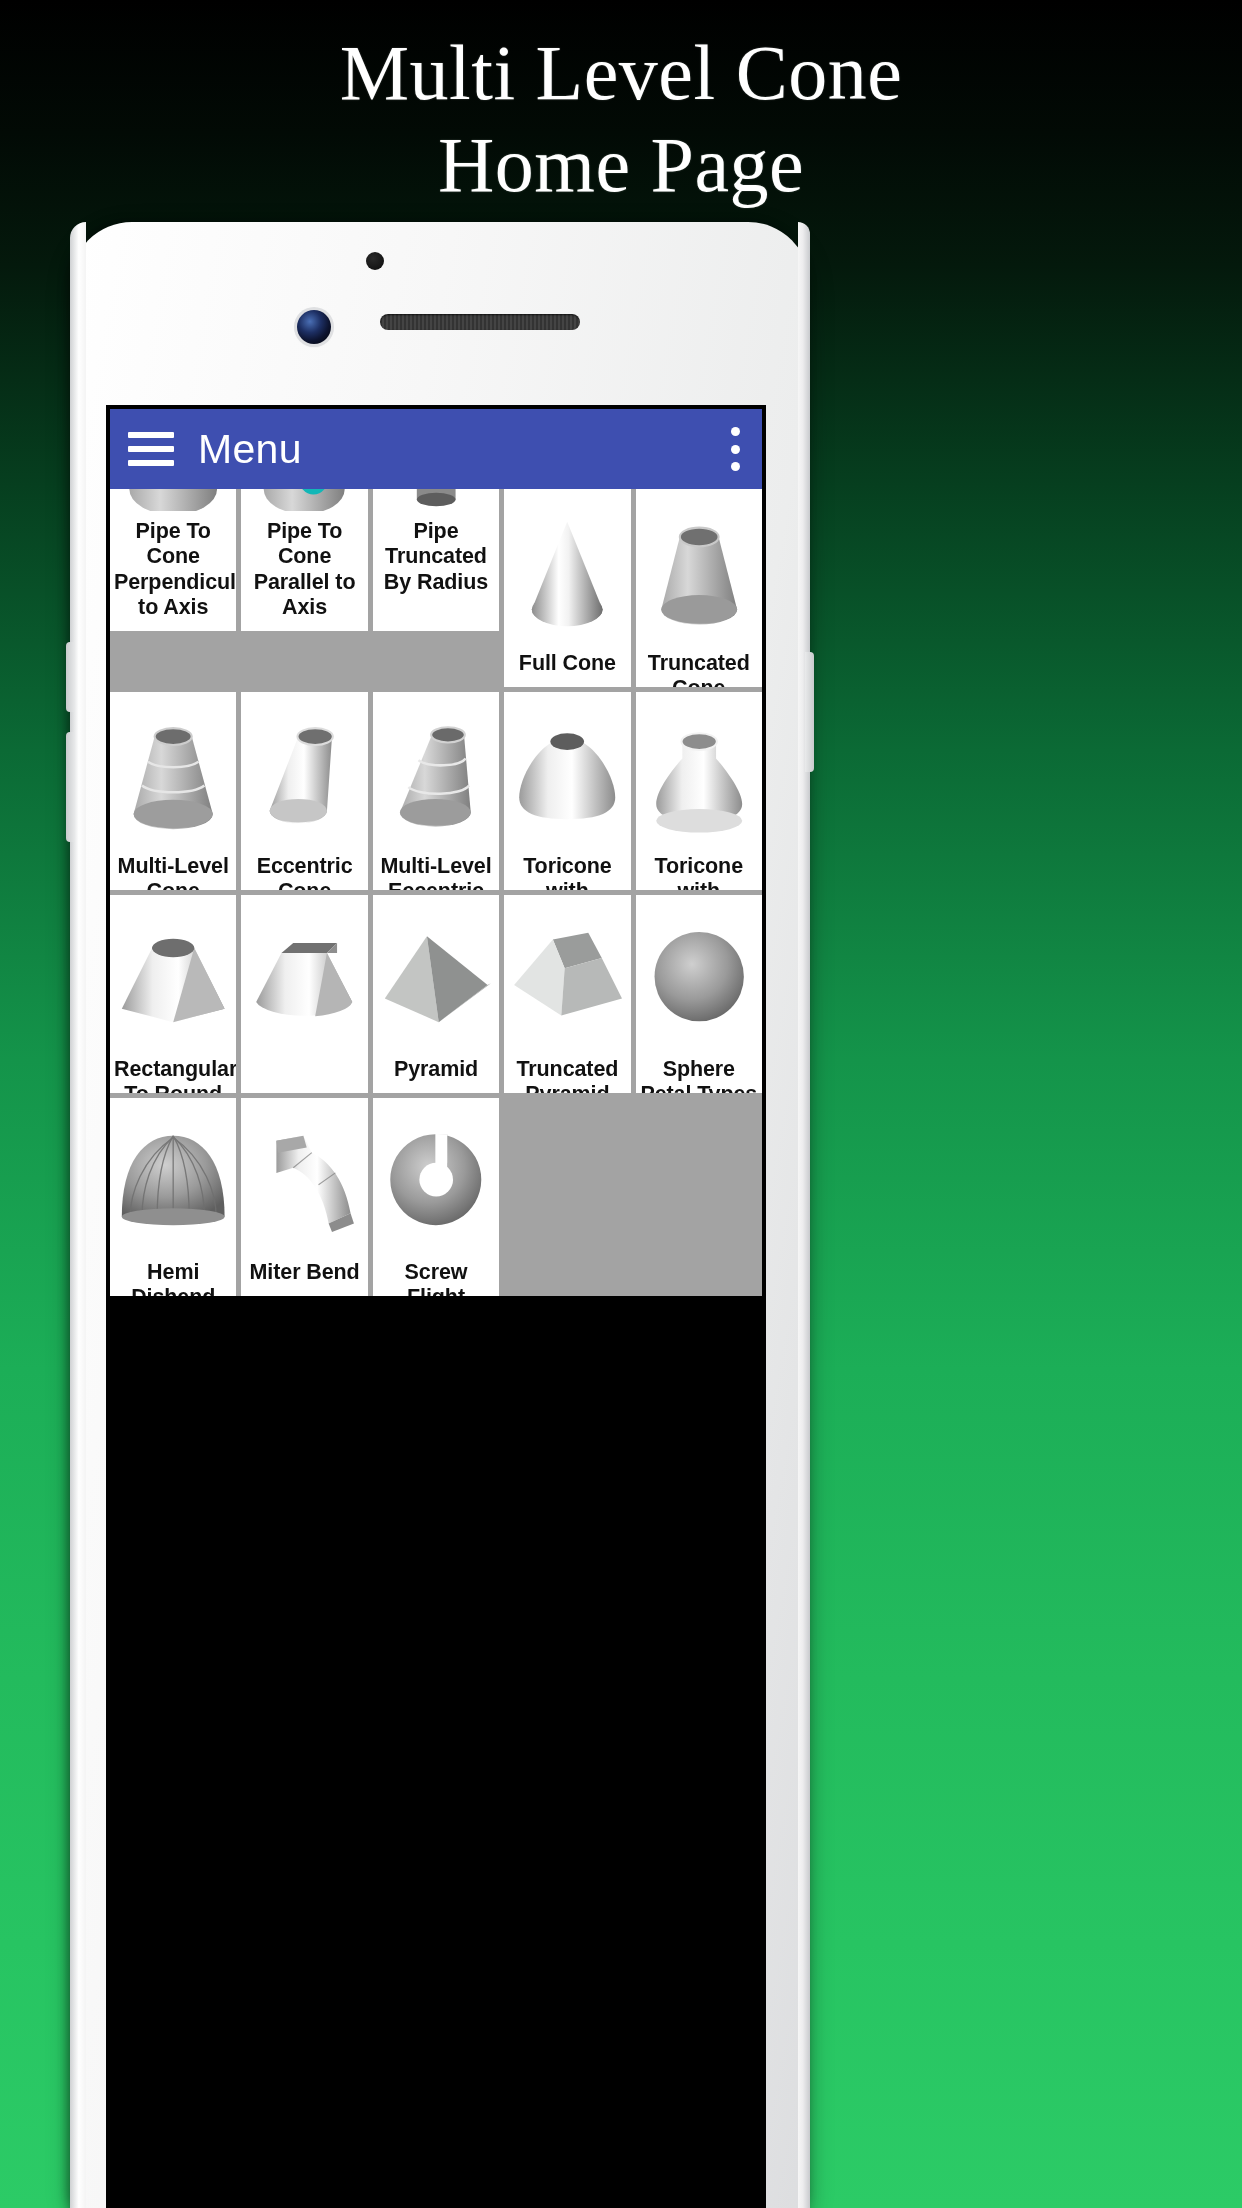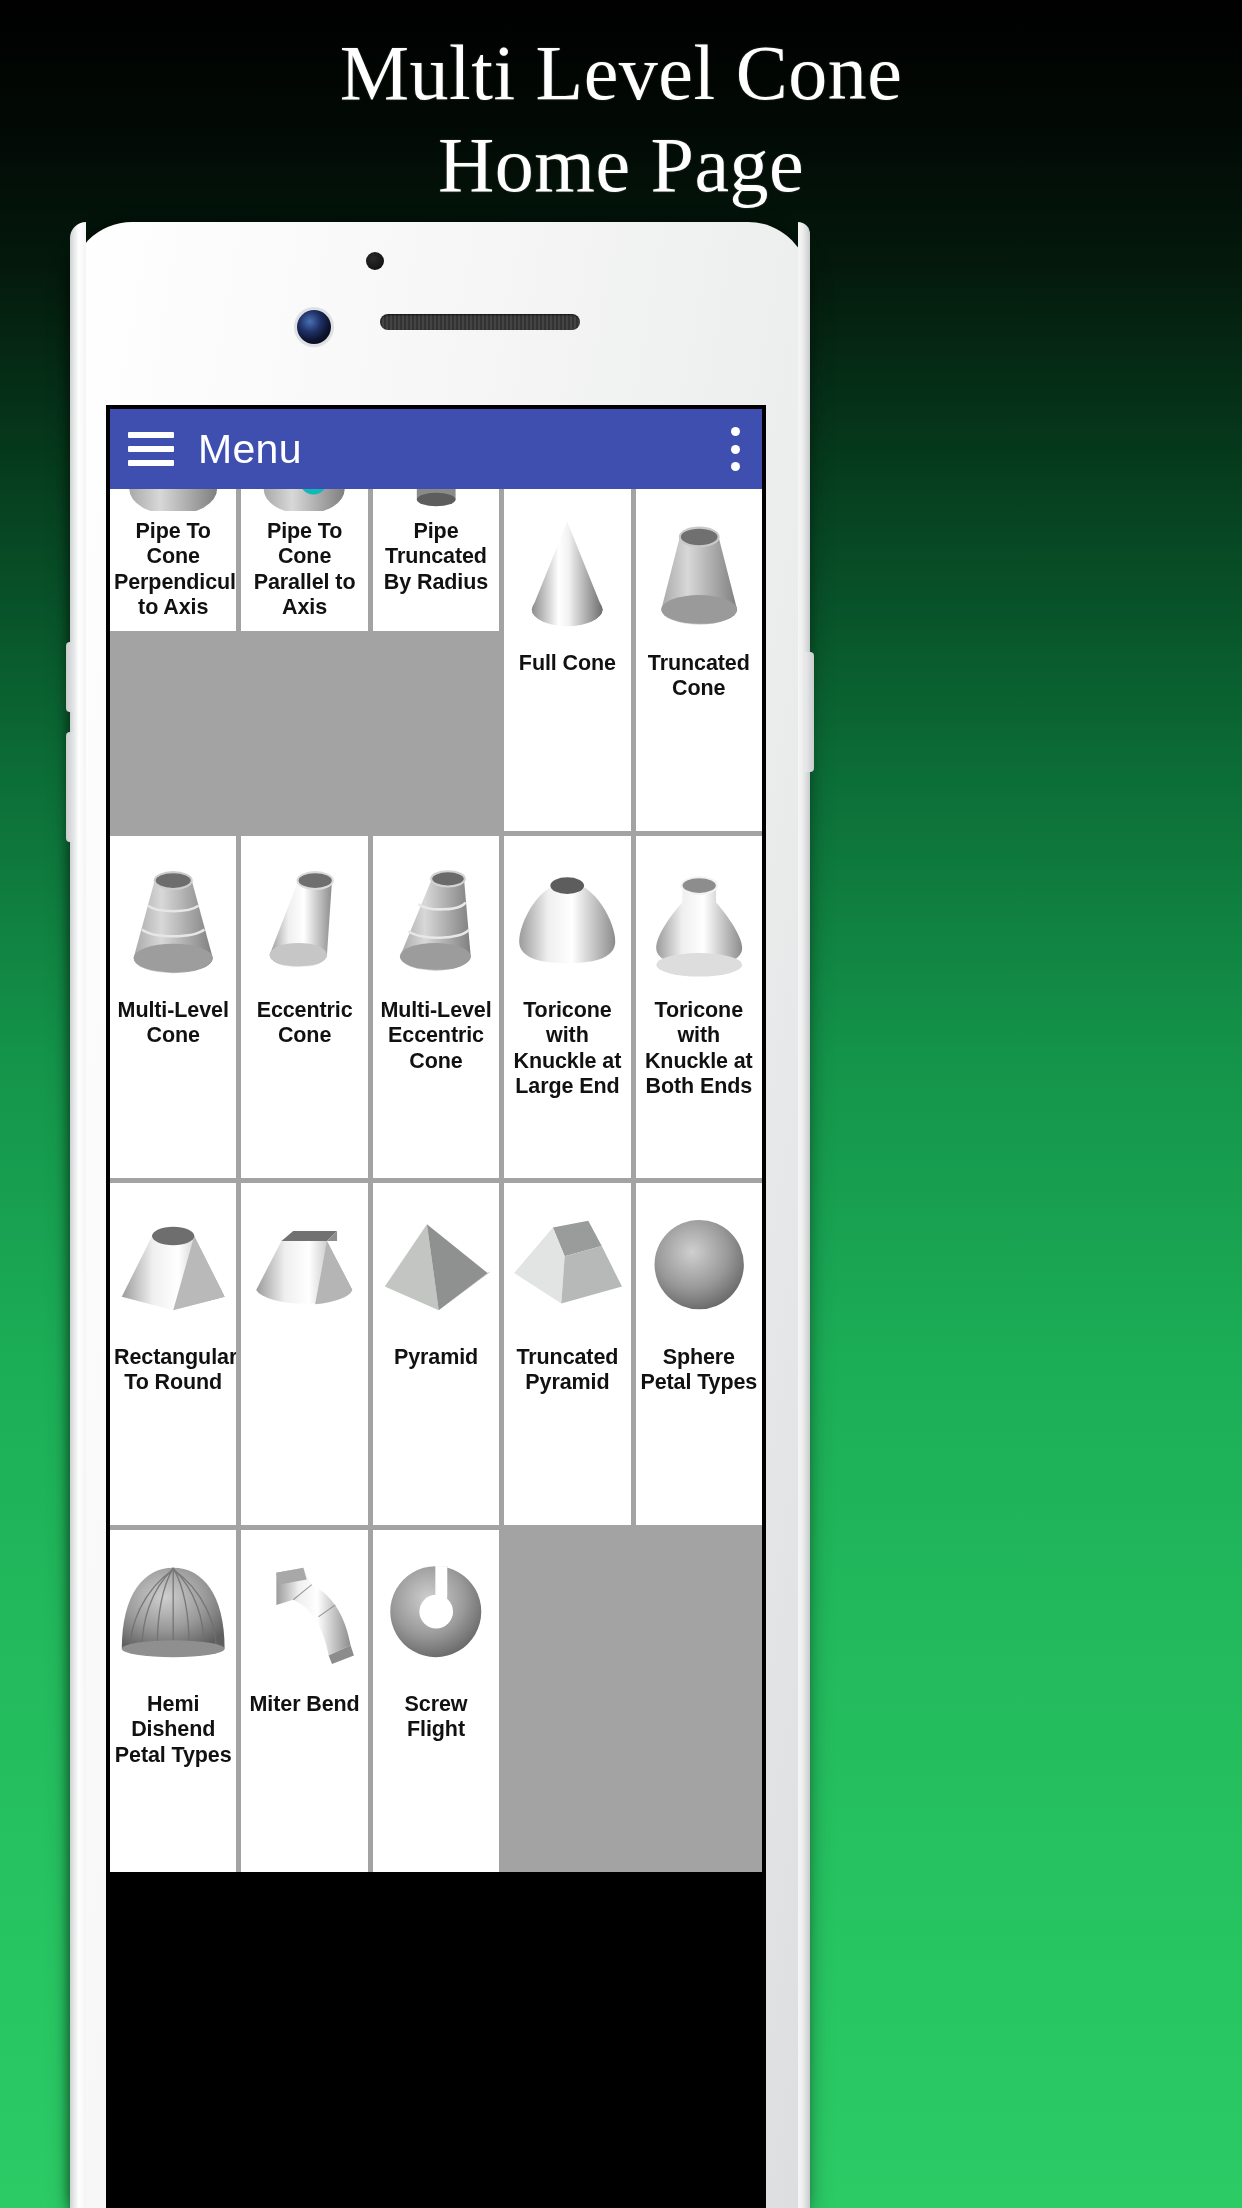--- a/index.html
+++ b/index.html
@@ -146,21 +146,21 @@
   
   #grid {
     background:#a3a3a3;
     display:grid;
     grid-template-columns:repeat(5,1fr);
     gap:5px;
     padding:0;
   }
   .cell {
     background:#ffffff;
-    height:342px;
+    height:198px;
     position:relative;
     display:flex; flex-direction:column;
     align-items:center;
     overflow:hidden;
   }
   .cell.partial { height:142px; }
   .thumb {
     flex:0 0 auto;
     height:150px; width:100%;
     display:flex; align-items:center; justify-content:center;

